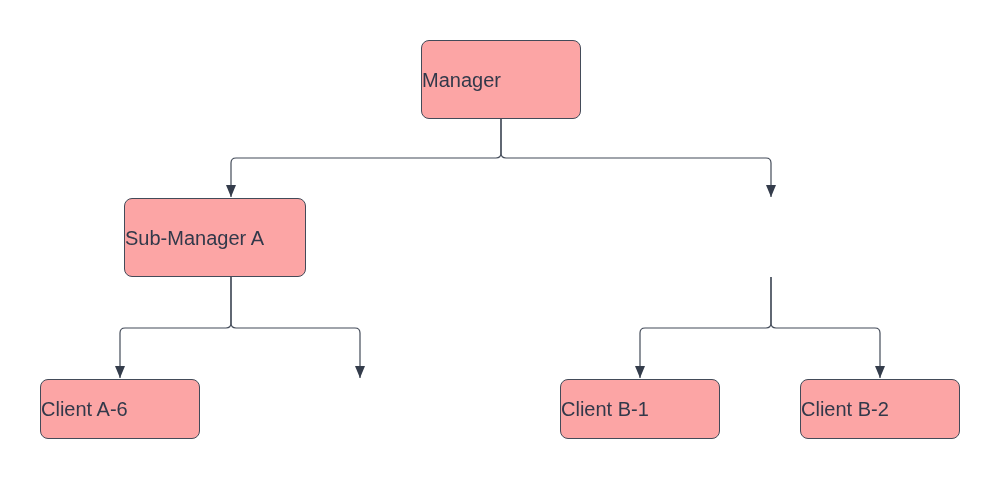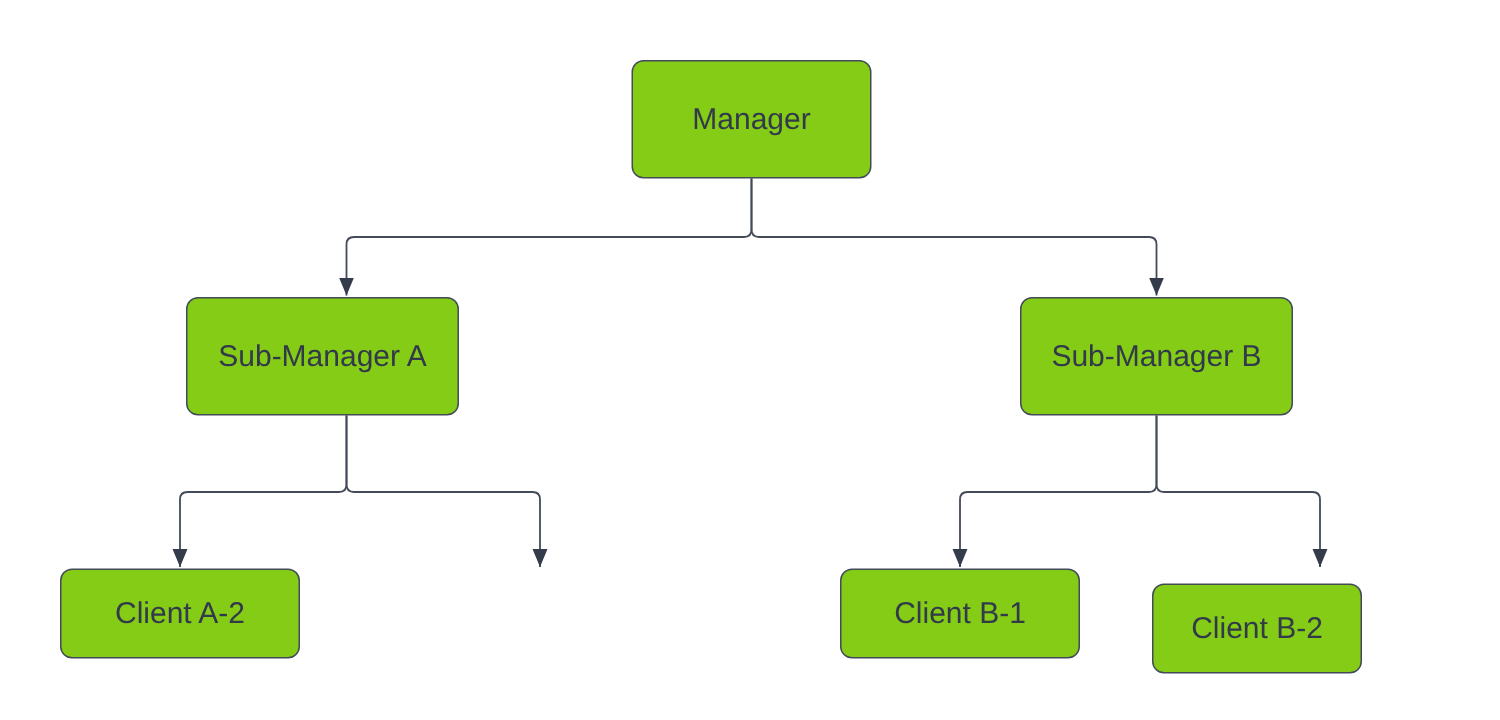--- a/index.html
+++ b/index.html
@@ -22,41 +22,40 @@
     height: 480px;
   }
   .edge {
     fill: none;
     stroke: #434b59;
     stroke-width: 1.2;
   }
   .node {
     position: absolute;
     box-sizing: border-box;
-    background: #84cc16;
+    background: #fca5a5;
     border: 1px solid #434b59;
     border-radius: 8px;
     display: flex;
     align-items: center;
-    justify-content: center;
   }
   .node-label {
     color: #32394a;
     font-size: 20px;
     line-height: 1.2;
     white-space: nowrap;
     text-align: center;
   }
   .node-manager      { left: 421px; top: 40px;  width: 160px; height: 79px; }
   .node-sub-a        { left: 124px; top: 198px; width: 182px; height: 79px; }
   .node-sub-b        { left: 680px; top: 198px; width: 182px; height: 79px; }
   .node-client-a1    { left: 40px;  top: 379px; width: 160px; height: 60px; }
   .node-client-a2    { left: 280px; top: 379px; width: 160px; height: 60px; }
   .node-client-b1    { left: 560px; top: 379px; width: 160px; height: 60px; }
-  .node-client-b2    { left: 768px; top: 379px; width: 140px; height: 60px; margin-top: 10px; }
+  .node-client-b2    { left: 800px; top: 379px; width: 160px; height: 60px; }
 </style>
 </head>
 <body>
 
 <div class="canvas">
 
   <svg class="edge-layer" viewBox="0 0 1000 480" xmlns="http://www.w3.org/2000/svg">
     <defs>
       <marker id="arrowhead" markerUnits="userSpaceOnUse" markerWidth="14" markerHeight="12" refX="12" refY="5" orient="auto">
         <path d="M0,0 L12,5 L0,10 Z" fill="#343c4b"></path>
@@ -77,26 +76,23 @@
   </svg>
 
   <div class="node node-manager">
     <span class="node-label">Manager</span>
   </div>
 
   <div class="node node-sub-a">
     <span class="node-label">Sub-Manager A</span>
   </div>
 
-  <div class="node node-sub-b">
-    <span class="node-label">Sub-Manager B</span>
-  </div>
 
   <div class="node node-client-a1">
-    <span class="node-label">Client A-2</span>
+    <span class="node-label">Client A-6</span>
   </div>
 
 
   <div class="node node-client-b1">
     <span class="node-label">Client B-1</span>
   </div>
 
   <div class="node node-client-b2">
     <span class="node-label">Client B-2</span>
   </div>

